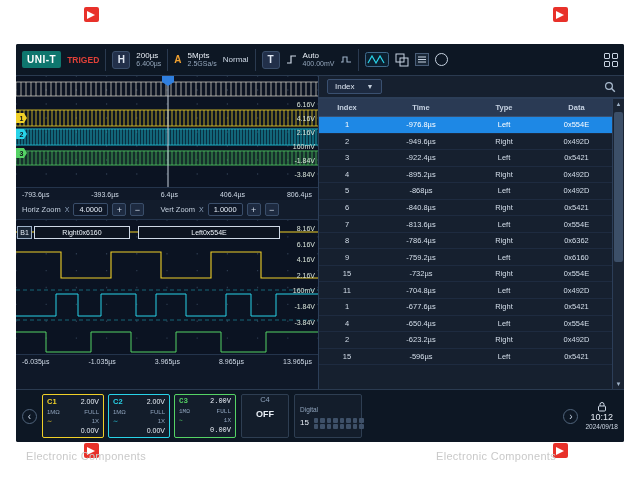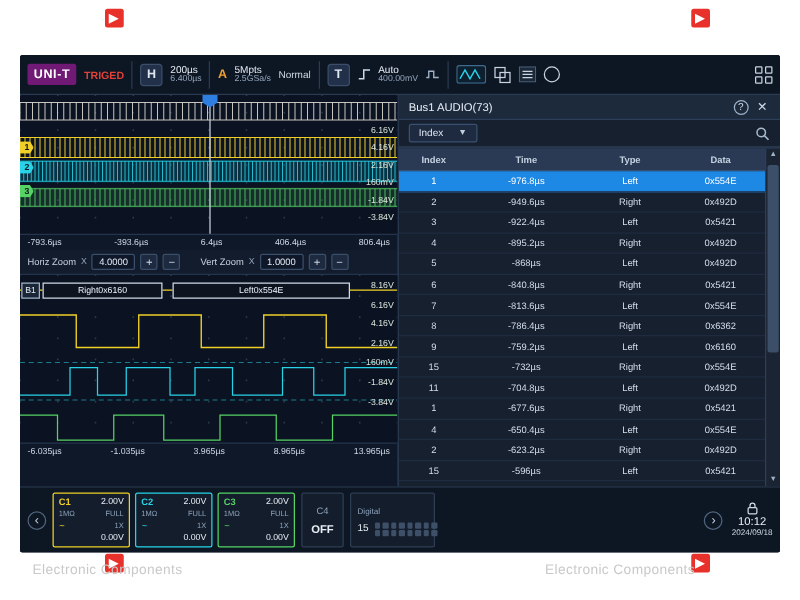--- a/index.html
+++ b/index.html
@@ -9,21 +9,21 @@
   
   .tme-logo{position:absolute;width:15px;height:15px;background:#e8312a;border-radius:2px}
   .tme-logo::after{content:"";position:absolute;left:3px;top:3.5px;border-left:8px solid #fff;border-top:4px solid transparent;border-bottom:4px solid transparent}
   .wm-text{position:absolute;color:#c9c9c9;font-size:11px;letter-spacing:.3px}
 
   
   .screen{position:absolute;left:16px;top:44px;width:608px;height:398px;background:#121c2a;overflow:hidden;border-radius:2px}
 
   
   .topbar{height:32px;display:flex;align-items:center;gap:6px;padding:0 6px;background:#0d1724;border-bottom:1px solid #2a3a50}
-  .logo{background:#701a75;color:#fff;font-weight:bold;font-size:10px;padding:3px 5px;border-radius:2px;letter-spacing:.5px}
+  .logo{background:#0f766e;color:#fff;font-weight:bold;font-size:10px;padding:3px 5px;border-radius:2px;letter-spacing:.5px}
   .trig{color:#e04038;font-weight:bold;font-size:8.5px}
   .chipbtn{width:18px;height:18px;background:#22304a;border:1px solid #3a4e6a;border-radius:3px;color:#dfe7f2;font-size:10px;font-weight:bold;display:flex;align-items:center;justify-content:center;flex:0 0 auto}
   .stack{display:flex;flex-direction:column;line-height:1.2}
   .stack .v1{font-size:8px;color:#e8eef6}
   .stack .v2{font-size:7px;color:#93a5ba}
   .sep{width:1px;height:22px;background:#2a3a50;flex:0 0 auto}
   .alabel{color:#f0a030;font-weight:bold;font-size:10px}
   .normal{font-size:8px;color:#cfd9e6}
   .icn{color:#c8d4e2;display:flex;align-items:center;justify-content:center;flex:0 0 auto}
   .circle-icn{width:13px;height:13px;border:1.5px solid #c8d4e2;border-radius:50%}
@@ -92,21 +92,21 @@
 
   
   .bbar{height:53px;display:flex;align-items:center;gap:5px;padding:0 6px;background:#0d1724;border-top:1px solid #2a3a50}
   .chev{width:15px;height:15px;border:1px solid #50647c;border-radius:50%;color:#c6d2e2;font-size:10px;display:flex;align-items:center;justify-content:center;flex:0 0 auto}
   .chboxes{display:flex;gap:4px}
   .chbox{width:62px;height:44px;background:#131d2b;border:1px solid #2e3e52;border-radius:2px;padding:3px 4px;display:flex;flex-direction:column;justify-content:space-between}
   .chrow{display:flex;justify-content:space-between;align-items:center;line-height:1}
   .chname{font-size:7.5px;font-weight:bold}
   .chval{font-size:7px;color:#e8eef6}
   .chdim{font-size:6px;color:#8fa3bc}
-  .c4box{width:34px;height:44px;background:#131d2b;border:1px solid #2e3e52;border-radius:2px;display:flex;flex-direction:column;align-items:center;justify-content:center;gap:5px}
+  .c4box{width:48px;height:44px;background:#131d2b;border:1px solid #2e3e52;border-radius:2px;display:flex;flex-direction:column;align-items:center;justify-content:flex-start;gap:5px}
   .c4box .n{font-size:7.5px;color:#8fa3bc}
   .c4box .s{font-size:9px;color:#e8eef6;font-weight:bold}
   .digbox{width:68px;height:44px;background:#131d2b;border:1px solid #2e3e52;border-radius:2px;padding:3px 5px}
   .digbox .n{font-size:6.5px;color:#8fa3bc}
   .digrow{display:flex;align-items:flex-start;gap:5px;margin-top:2px}
   .digrow .cnt{font-size:8px;color:#e8eef6}
   .ddots{display:grid;grid-template-columns:repeat(8,5px);gap:1.5px}
   .ddots i{width:4.5px;height:4.5px;background:#3e5068;border-radius:1px}
   .bspacer{flex:1}
   .clock{display:flex;flex-direction:column;align-items:center;line-height:1.25;margin-left:2px}
@@ -262,25 +262,20 @@
       <div class="tlabels">
           <span>-6.035µs</span>
           <span>-1.035µs</span>
           <span>3.965µs</span>
           <span>8.965µs</span>
           <span>13.965µs</span>
         </div>
     </div>
 
     <div class="panel">
-      <div class="phead">
-        <span class="t">Bus1 AUDIO(73)</span>
-        <span class="help">?</span>
-        <span class="close">✕</span>
-      </div>
       <div class="pctrl">
         <span class="select">
           <span>Index</span>
           <span class="caret">▼</span>
         </span>
         <span class="icn sicn">
           <svg width="12" height="12" viewBox="0 0 12 12">
               <circle cx="5" cy="5" r="3.4" fill="none" stroke="#a9bace" stroke-width="1.2"></circle>
               <line x1="7.6" y1="7.6" x2="10.8" y2="10.8" stroke="#a9bace" stroke-width="1.4"></line>
             </svg>
@@ -428,21 +423,21 @@
           </div>
           <div class="chrow">
             <span class="chdim" style="color:#28d3e8">∼</span>
             <span class="chdim">1X</span>
           </div>
           <div class="chrow">
             <span class="chdim"></span>
             <span class="chval">0.00V</span>
           </div>
         </div>
-        <div class="chbox" style="border-color: rgb(85, 211, 101);">
+        <div class="chbox" style="border-color: rgb(85, 211, 101); font-family: Liberation Mono, monospace;">
           <div class="chrow">
             <span class="chname" style="color:#55d365">C3</span>
             <span class="chval">2.00V</span>
           </div>
           <div class="chrow">
             <span class="chdim">1MΩ</span>
             <span class="chdim">FULL</span>
           </div>
           <div class="chrow">
             <span class="chdim" style="color:#55d365">∼</span>

